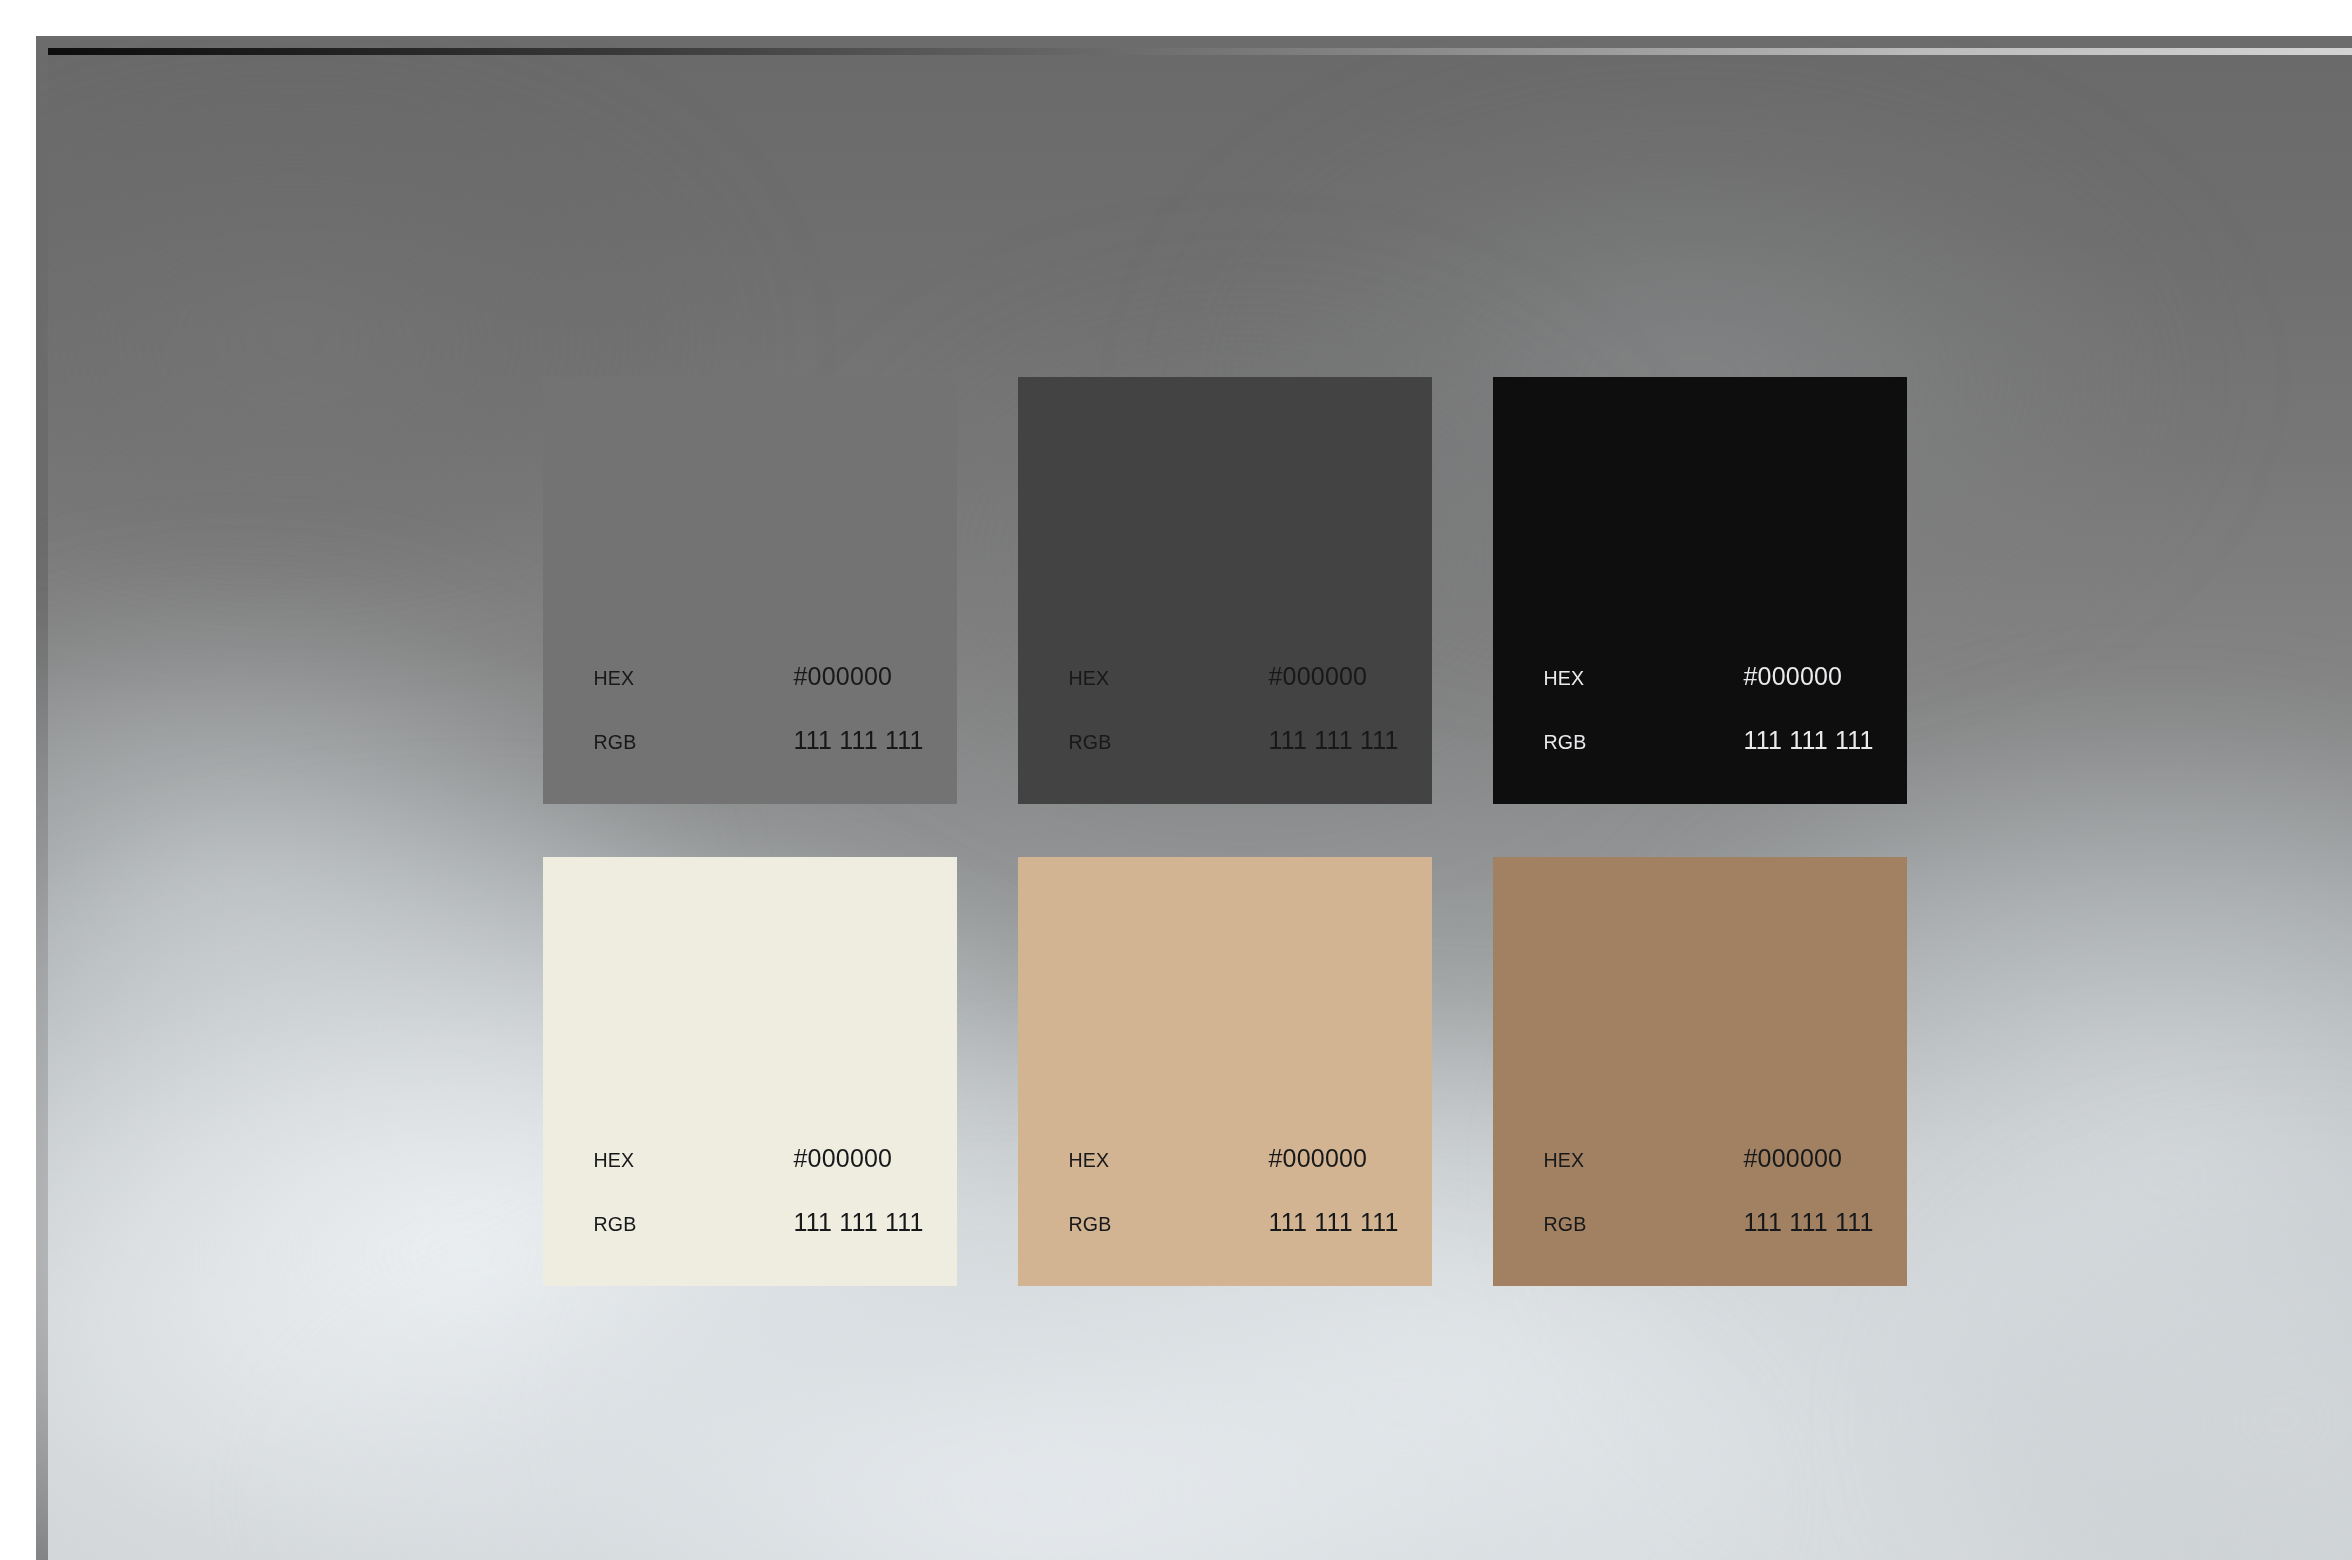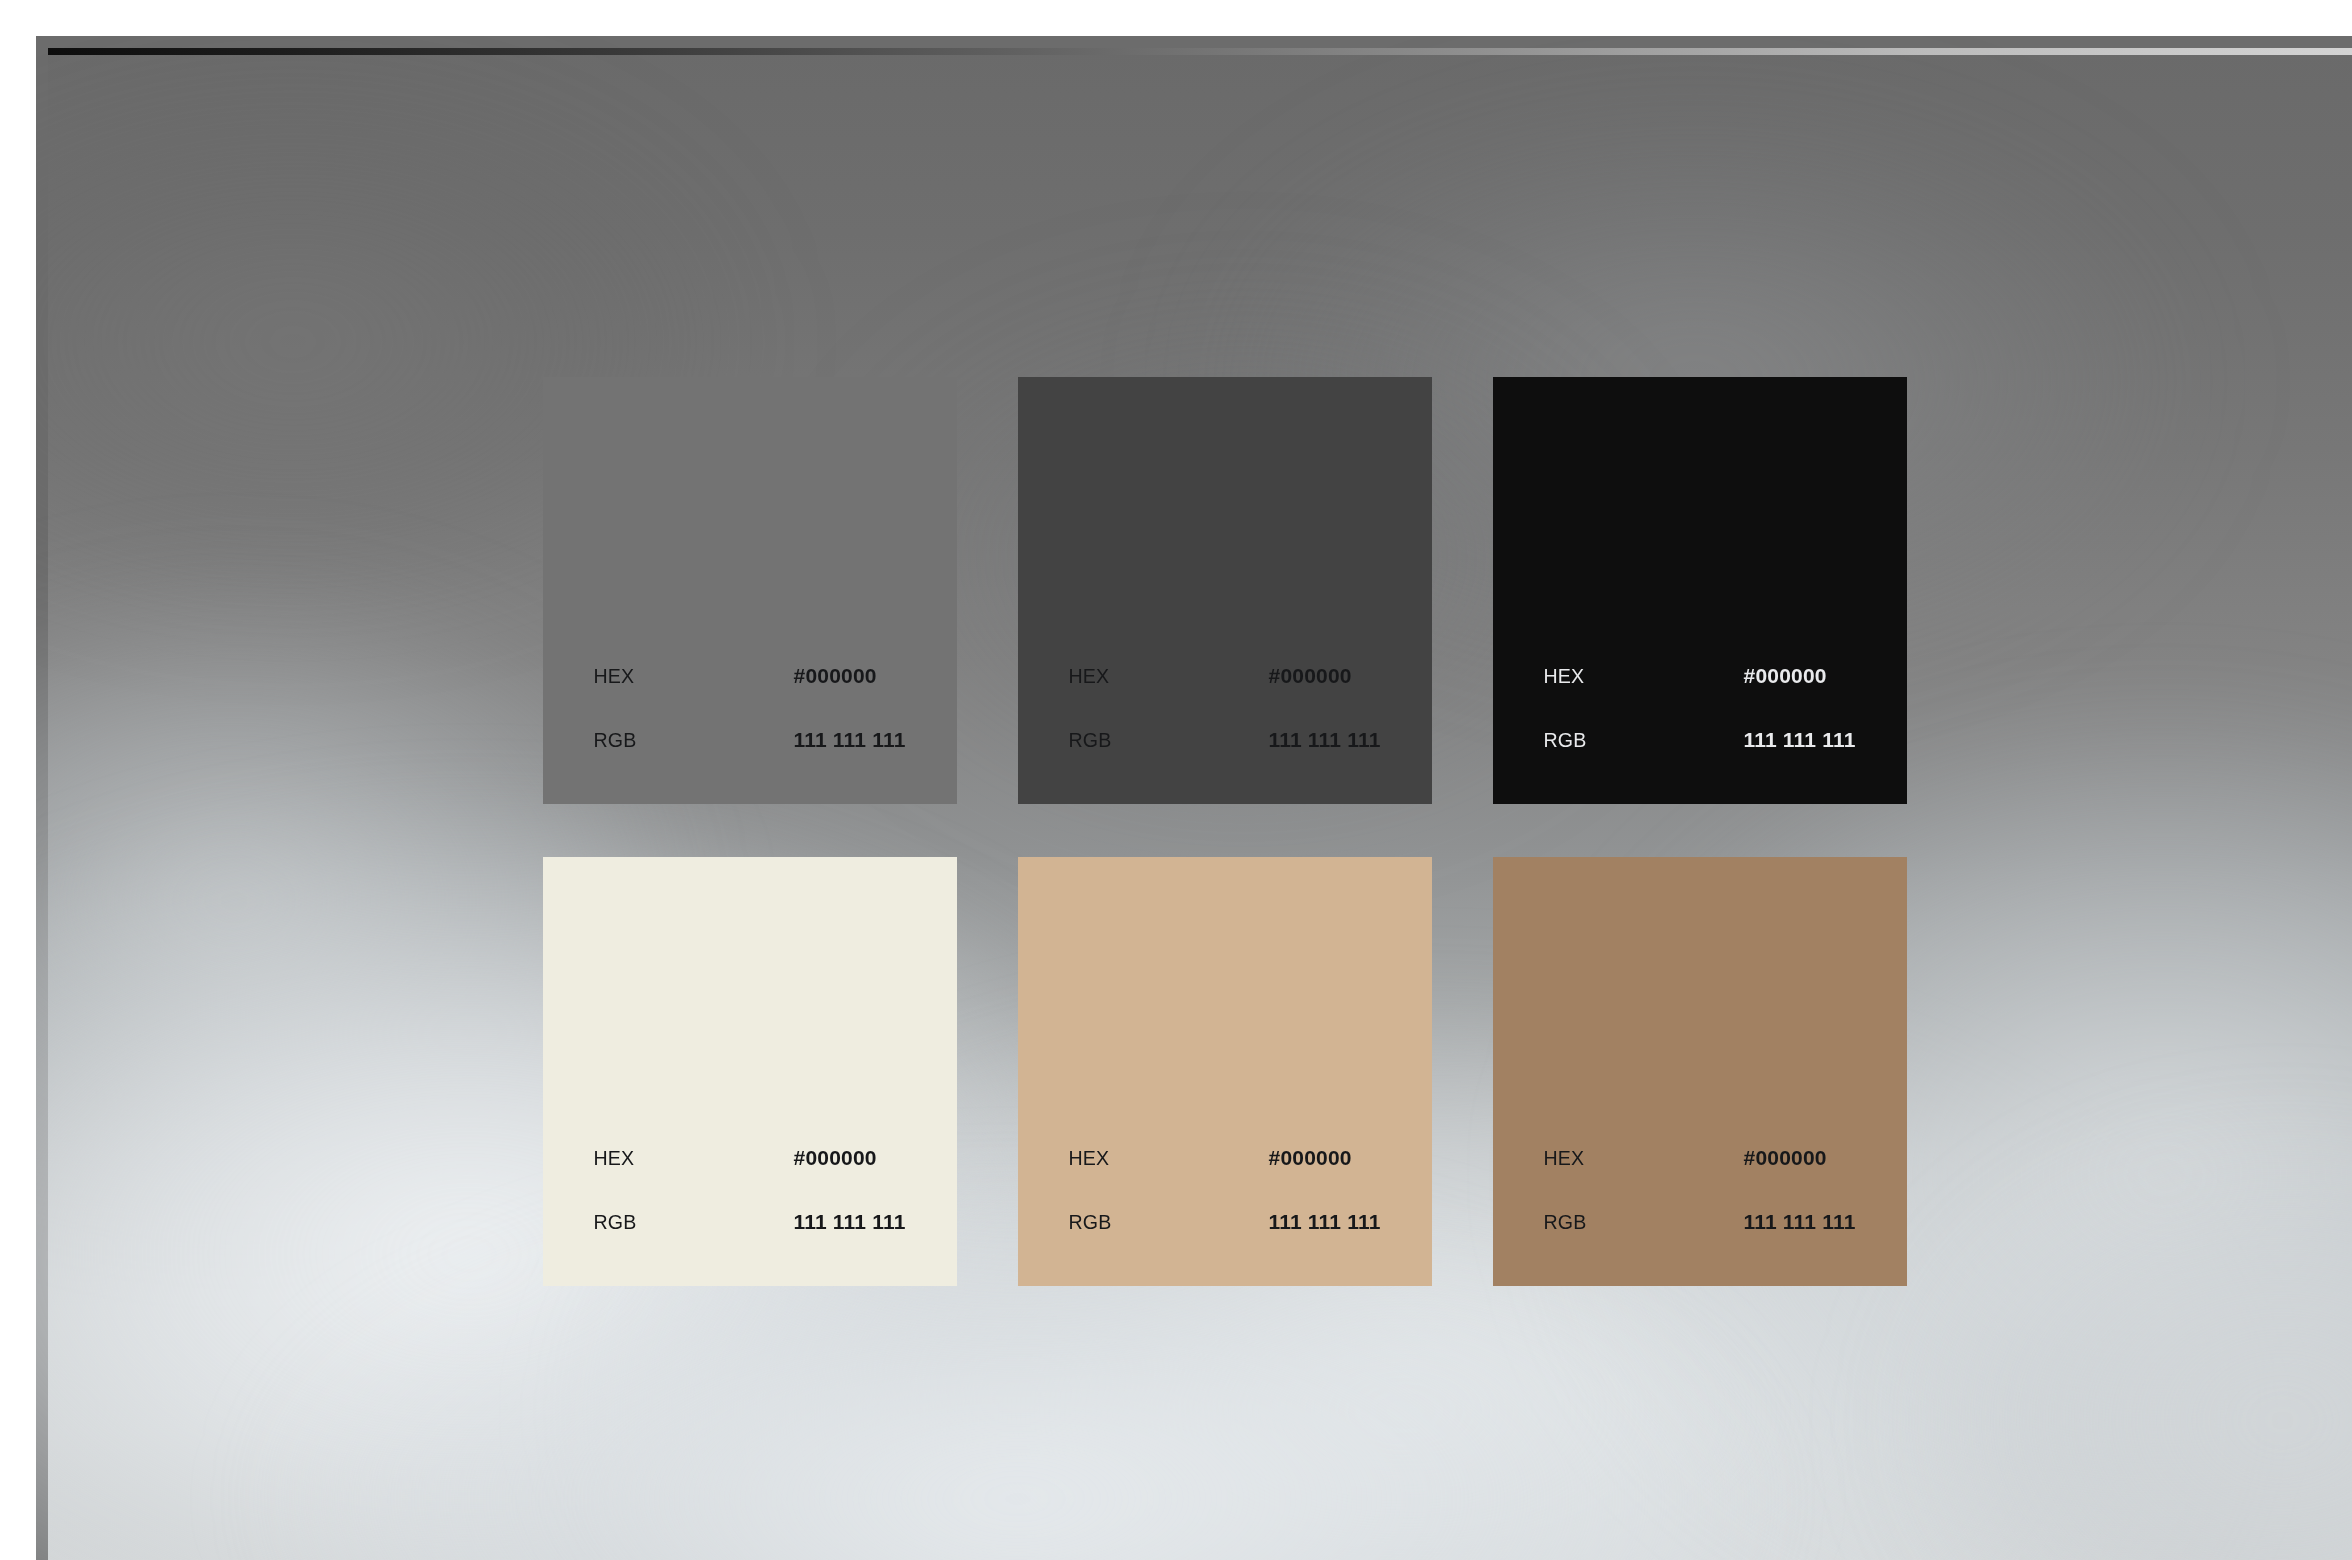--- a/index.html
+++ b/index.html
@@ -102,24 +102,23 @@
     align-items:baseline;
     height:40px;
   }
   .row .key {
     width:176px;
     font-size:19.6px;
     letter-spacing:0.2px;
     line-height:40px;
   }
   .row .val {
-    font-size:21px;
+    font-size:25px;
     letter-spacing:0.2px;
     line-height:40px;
-    font-weight:bold;
   }
 
   .dark-text  .key, .dark-text  .val { color:#17181a; }
   .light-text .key, .light-text .val { color:#e9eaec; }
 </style>
 </head>
 <body>
 
 <div id="stage">
 

